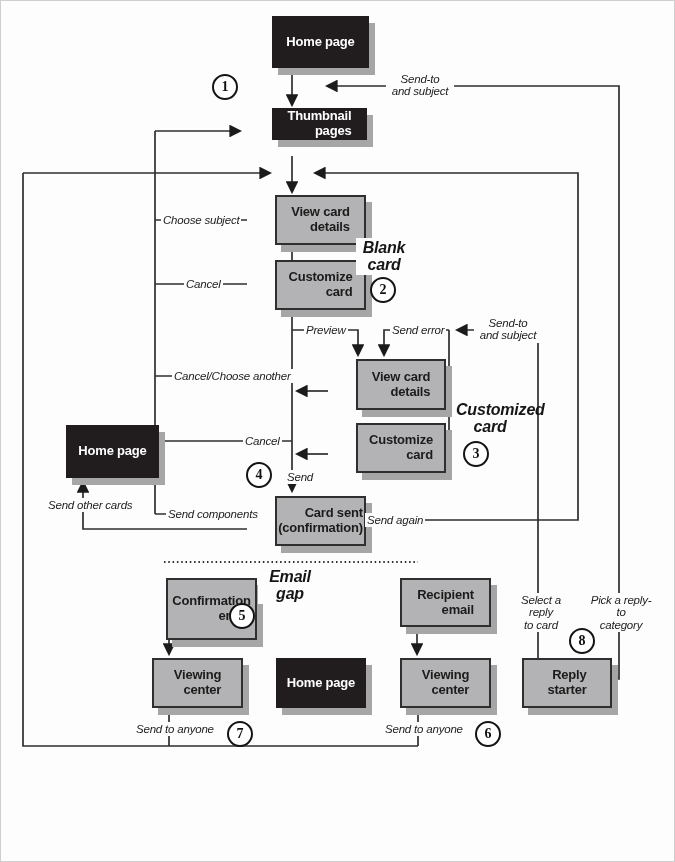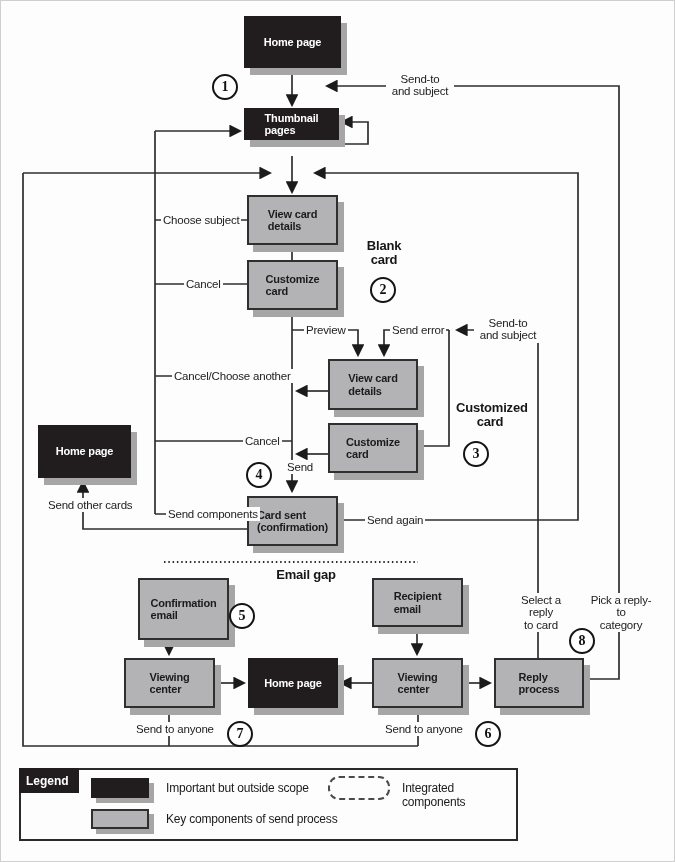--- a/index.html
+++ b/index.html
@@ -14,37 +14,38 @@
   body{font-family:"Liberation Sans",sans-serif;background:#fff;}
   .page{
     position:relative;width:675px;height:862px;
     background:var(--page-bg);
     border:1px solid #cfcfcf;box-sizing:border-box;
     overflow:hidden;
   }
   svg.wires{position:absolute;left:0;top:0;z-index:1;}
   .node{
     position:absolute;z-index:3;
-    display:flex;align-items:center;justify-content:center;text-align:left;
-    font-weight:bold;font-size:11px;line-height:1.12;
+    display:flex;align-items:center;justify-content:center;text-align:right;
+    font-weight:bold;font-size:13px;line-height:1.12;
     white-space:pre-line;box-sizing:border-box;
     background:var(--gray-box);color:var(--ink);
     border:2px solid #2f2f2f;
     box-shadow:6px 7px 0 var(--shadow);
     letter-spacing:-0.2px;
+    margin-left:28px;
   }
   .node.dark{background:var(--black-box);color:#fff;border-color:var(--black-box);}
   .lbl{
     position:absolute;z-index:4;
-    font-size:11.5px;line-height:1.08;
+    font-style:italic;font-size:11.5px;line-height:1.08;
     color:#222;background:var(--page-bg);
     padding:1px 2px;white-space:pre-line;letter-spacing:-0.2px;
   }
   .lbl.ctr{text-align:center;}
-  .lbl.ann{font-weight:bold;font-size:13px;color:#161616;}
+  .lbl.ann{font-weight:bold;font-size:16px;color:#161616;}
   .circ{
     position:absolute;z-index:5;width:22px;height:22px;border-radius:50%;
     border:2px solid #141414;background:#fff;
     display:flex;align-items:center;justify-content:center;
     font-family:"Liberation Serif",serif;font-weight:bold;font-size:14px;color:#111;
   }
   .legend{
     position:absolute;left:18px;top:767px;width:499px;height:73px;
     border:2px solid #2a2a2a;background:var(--page-bg);z-index:3;box-sizing:border-box;
   }
@@ -123,61 +124,52 @@
   <div class="node" style="left:137px;top:577px;width:91px;height:62px">Confirmation
 email</div>
   <div class="node" style="left:371px;top:577px;width:91px;height:49px">Recipient
 email</div>
   <div class="node" style="left:123px;top:657px;width:91px;height:50px">Viewing
 center</div>
   <div class="node dark" style="left:247px;top:657px;width:90px;height:50px">Home page</div>
   <div class="node" style="left:371px;top:657px;width:91px;height:50px">Viewing
 center</div>
   <div class="node" style="left:493px;top:657px;width:90px;height:50px">Reply
-process</div>
+starter</div>
 
   <div class="lbl ctr" style="left:385px;top:71px;width:64px">Send-to
 and subject</div>
   <div class="lbl" style="left:160px;top:212px">Choose subject</div>
   <div class="lbl" style="left:183px;top:276px">Cancel</div>
   <div class="lbl" style="left:303px;top:322px">Preview</div>
   <div class="lbl" style="left:389px;top:322px">Send error</div>
   <div class="lbl ctr" style="left:473px;top:315px;width:64px">Send-to
 and subject</div>
   <div class="lbl" style="left:171px;top:368px">Cancel/Choose another</div>
   <div class="lbl" style="left:242px;top:433px">Cancel</div>
-  <div class="lbl" style="left:284px;top:459px">Send</div>
+  <div class="lbl" style="left:284px;top:469px">Send</div>
   <div class="lbl" style="left:165px;top:506px">Send components</div>
   <div class="lbl" style="left:364px;top:512px">Send again</div>
   <div class="lbl" style="left:45px;top:497px">Send other cards</div>
   <div class="lbl ctr" style="left:505px;top:592px;width:66px">Select a reply
 to card</div>
   <div class="lbl ctr" style="left:585px;top:592px;width:66px">Pick a reply-to
 category</div>
   <div class="lbl" style="left:133px;top:721px">Send to anyone</div>
   <div class="lbl" style="left:382px;top:721px">Send to anyone</div>
 
   <div class="lbl ann ctr" style="left:355px;top:237px;width:52px">Blank
 card</div>
   <div class="lbl ann ctr" style="left:453px;top:399px;width:68px">Customized
 card</div>
-  <div class="lbl ann ctr" style="left:273px;top:566px;width:60px">Email gap</div>
+  <div class="lbl ann ctr" style="left:257px;top:566px;width:60px">Email gap</div>
 
   <div class="circ" style="left:211px;top:73px">1</div>
   <div class="circ" style="left:369px;top:276px">2</div>
   <div class="circ" style="left:462px;top:440px">3</div>
   <div class="circ" style="left:245px;top:461px">4</div>
   <div class="circ" style="left:228px;top:602px">5</div>
   <div class="circ" style="left:474px;top:720px">6</div>
   <div class="circ" style="left:226px;top:720px">7</div>
   <div class="circ" style="left:568px;top:627px">8</div>
 
-  <div class="legend">
-    <div class="legend-tab">Legend</div>
-    <div class="sw blk"></div>
-    <div class="legend-txt" style="left:145px;top:11px">Important but outside scope</div>
-    <div class="sw gry"></div>
-    <div class="legend-txt" style="left:145px;top:42px">Key components of send process</div>
-    <div class="sw dsh"></div>
-    <div class="legend-txt" style="left:381px;top:11px">Integrated components</div>
-  </div>
 
 </div>
 
 </body></html>

